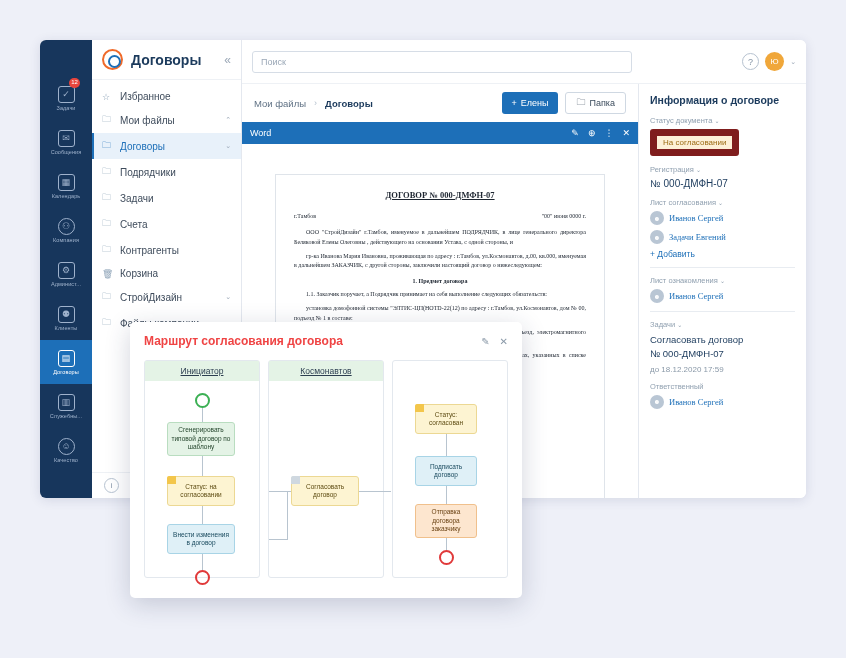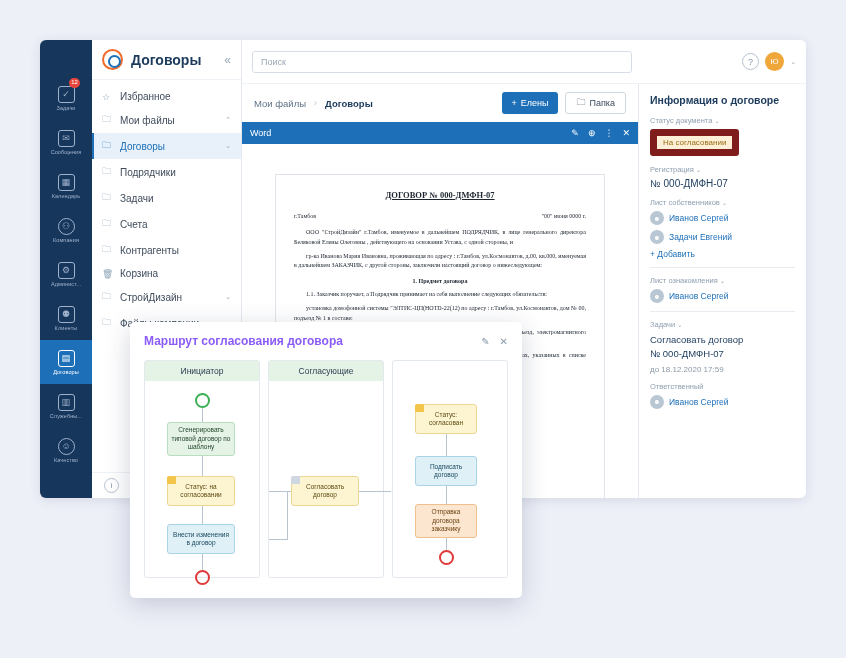--- a/index.html
+++ b/index.html
@@ -189,47 +189,47 @@
     padding: 2px 6px; margin-bottom: 9px;
   }
   .rp-val { font-size: 10px; color: #1b3a5c; margin-bottom: 9px; }
   .person { display: flex; align-items: center; gap: 5px; margin-bottom: 5px; }
   .p-av {
     width: 14px; height: 14px; border-radius: 50%;
     background: #b9c6d4; flex: 0 0 14px;
     display:flex;align-items:center;justify-content:center;
     font-size:7px;color:#fff;
   }
-  .p-name { font-size: 8.5px; color: #1d6fb8; cursor: pointer; }
+  .p-name { font-size: 8.5px; color: #1d6fb8; cursor: pointer; font-family: Liberation Serif, serif; }
   .add-link { font-size: 8.5px; color: #1d6fb8; margin: 4px 0 2px; cursor: pointer; }
   .rp-div { height: 1px; background: #e8ecf1; margin: 8px 0; }
   .task-t { font-size: 9.5px; color: #1b3a5c; line-height: 1.45; }
   .task-d { font-size: 8px; color: #8a99a8; margin: 4px 0 8px; }
 
   
   .card {
     position: absolute; left: 130px; top: 322px;
     width: 392px; height: 276px;
     background: #fff; border-radius: 5px;
     box-shadow: 0 6px 26px rgba(28,40,80,.20);
     padding: 12px 14px;
   }
   .card-head { display: flex; align-items: center; margin-bottom: 12px; }
-  .card-title { font-size: 12px; font-weight: bold; color: #8b5cf6; }
+  .card-title { font-size: 12px; font-weight: bold; color: #ef4444; }
   .card-actions { margin-left: auto; display: flex; gap: 10px; color: #8a99a8; font-size: 10px; }
   .card-actions span { cursor: pointer; }
   .lanes { display: flex; gap: 8px; height: 218px; }
   .lane {
     flex: 1; border: 1px solid #e3e8ee; border-radius: 3px;
     display: flex; flex-direction: column; align-items: center;
     padding-top: 0; position: relative;
   }
   .lane-head {
     width: 100%; text-align: center; font-size: 8.5px;
-    padding: 5px 0; color: #2c3e50;
+    padding: 5px 0; color: #2c3e50; text-decoration: underline;
   }
   .lane:nth-child(1) .lane-head { background: #e4f3e6; }
   .lane:nth-child(2) .lane-head { background: #e4f3e6; }
   .lane:nth-child(3) .lane-head { background: #e4f3e6; }
   .lane-body { position: relative; flex: 1; width: 100%; }
   .node {
     position: absolute; border-radius: 3px;
     font-size: 6.5px; text-align: center;
     padding: 4px 3px; line-height: 1.3;
     display: flex; align-items: center; justify-content: center;
@@ -431,21 +431,21 @@
         </div>
         <div class="badge">На согласовании</div>
 
         <div class="rp-lbl">
           <span>Регистрация</span>
           <span class="caret">⌄</span>
         </div>
         <div class="rp-val">№ 000-ДМФН-07</div>
 
         <div class="rp-lbl">
-          <span>Лист собственников</span>
+          <span>Лист согласования</span>
           <span class="caret">⌄</span>
         </div>
         <div class="person">
           <div class="p-av">☻</div>
           <div class="p-name">Иванов Сергей</div>
         </div>
         <div class="person">
           <div class="p-av">☻</div>
           <div class="p-name">Задачи Евгений</div>
         </div>
@@ -509,21 +509,21 @@
           <span>Статус: на согласовании</span>
         </div>
         <div class="ln" style="left:50%;width:1px;top:125px;height:18px;"></div>
         <div class="node n-blue" style="left:22px;top:143px;width:68px;height:30px;">Внести изменения в договор</div>
         <div class="ln" style="left:50%;width:1px;top:173px;height:16px;"></div>
         <div class="circ end" style="left:50%;margin-left:-7px;top:189px;"></div>
       </div>
     </div>
 
     <div class="lane">
-      <div class="lane-head">Согласующие</div>
+      <div class="lane-head">Космонавтов</div>
       <div class="lane-body">
         <div class="node n-yellow" style="left:22px;top:95px;width:68px;height:30px;">
           <div class="n-tag grey"></div>
           <span>Согласовать договор</span>
         </div>
         <div class="ln" style="left:0;top:110px;width:22px;height:1px;"></div>
         <div class="ln" style="left:90px;top:110px;width:32px;height:1px;"></div>
         <div class="ln" style="left:18px;top:110px;width:1px;height:48px;"></div>
         <div class="ln" style="left:0;top:158px;width:19px;height:1px;"></div>
       </div>

